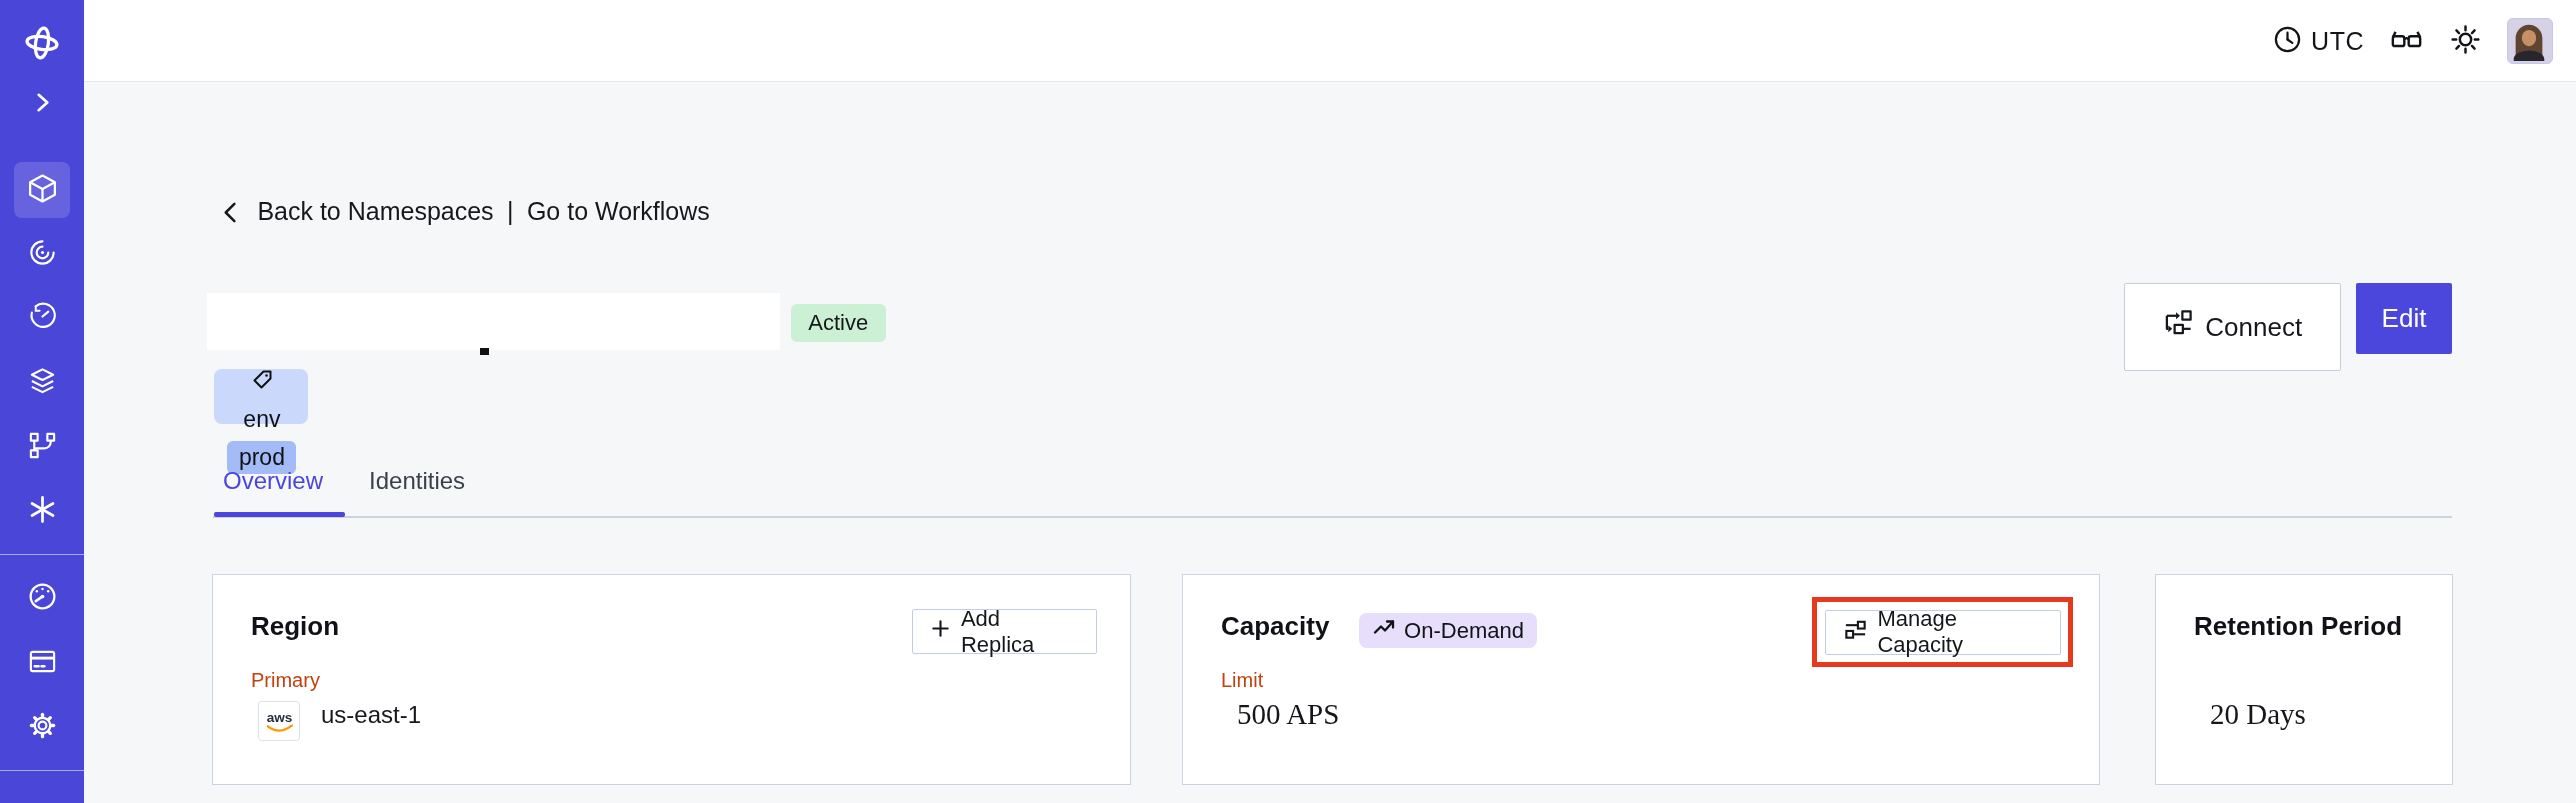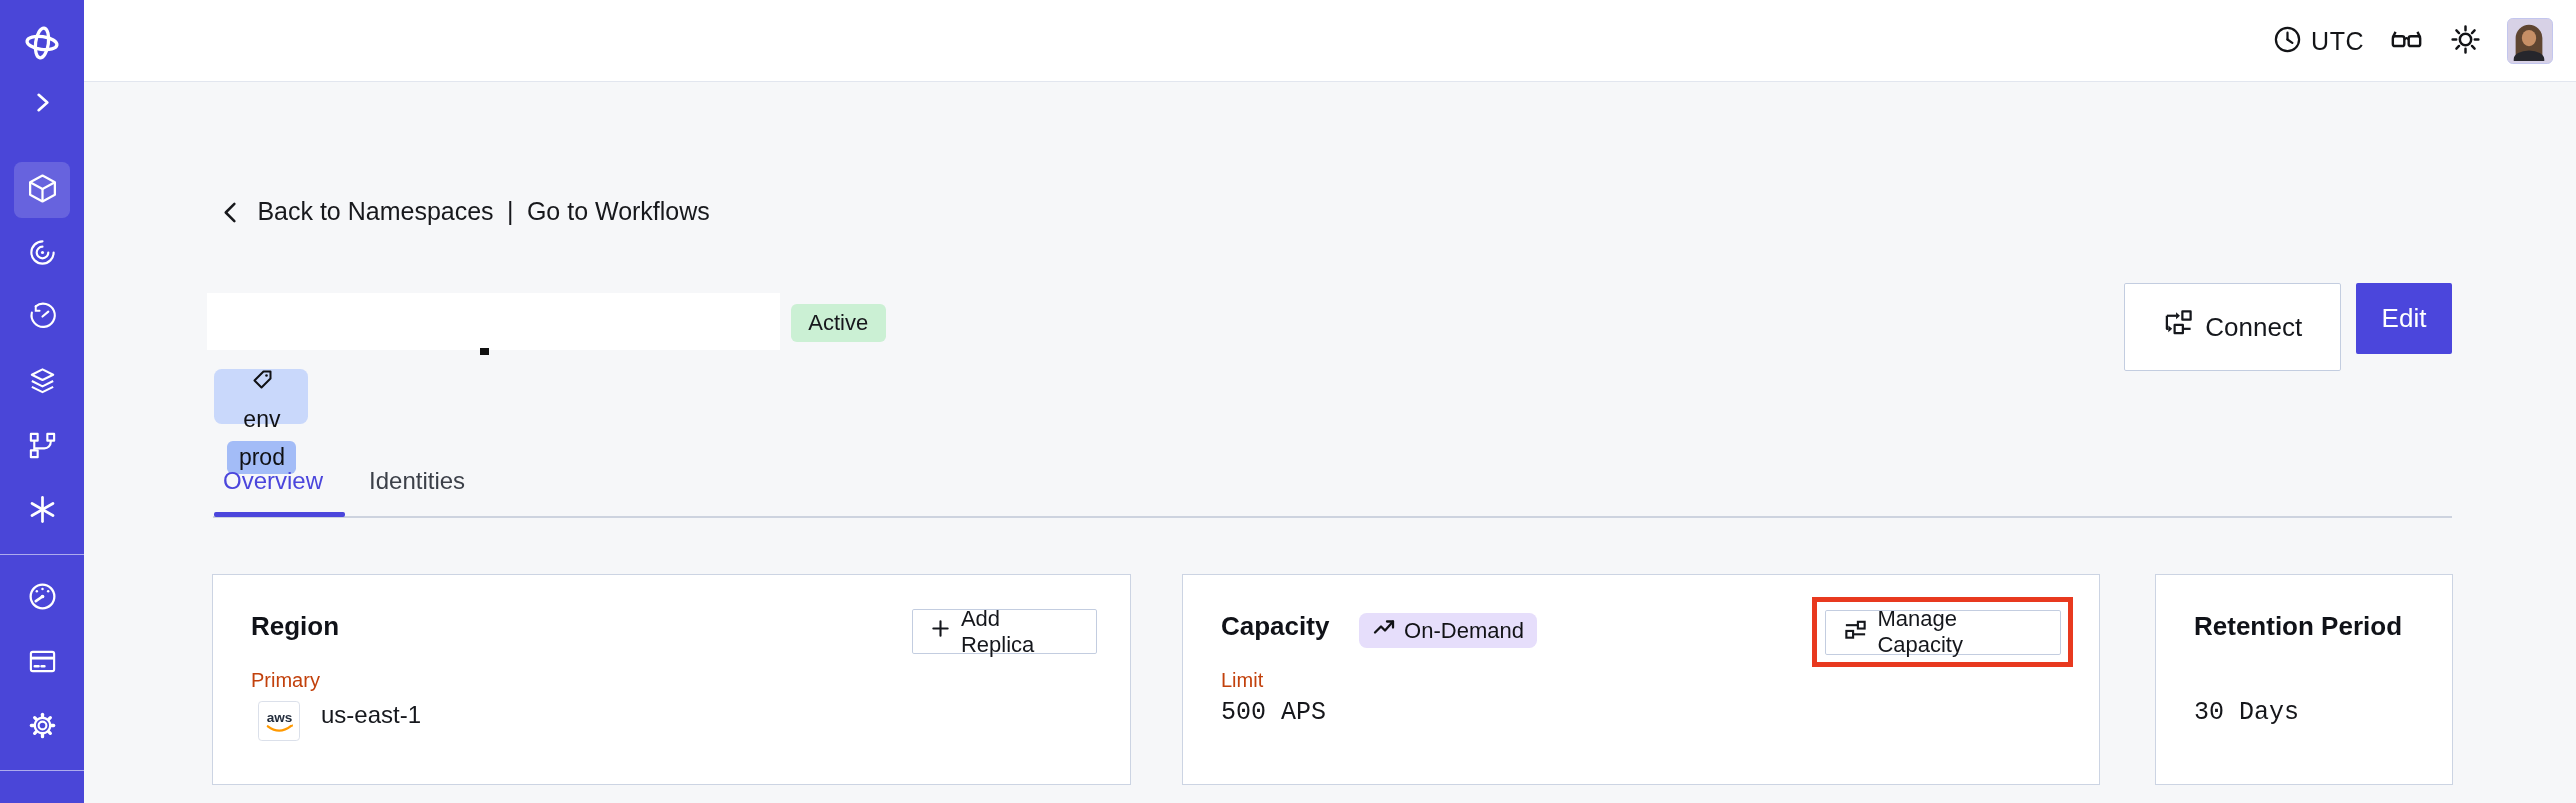--- a/index.html
+++ b/index.html
@@ -52,21 +52,21 @@
   .tab-underline { position:absolute; left:214px; top:512px; width:131px; height:4.8px; background:#4b46dc; border-radius:1.9px; z-index:2; }
   .tab-line { position:absolute; left:213px; top:516px; width:2239px; height:1.9px; background:#cdd3df; }
 
   
   .card { position:absolute; top:574px; height:211px; background:#ffffff; border:1.4px solid #ccd4e3; }
   .card-region { left:212px; width:919px; }
   .card-capacity { left:1182px; width:918px; }
   .card-retention { left:2155px; width:298px; }
   .card-title { position:absolute; left:38px; top:35px; font-size:26px; font-weight:600; color:#101218; line-height:33px; }
   .card-label { position:absolute; left:38px; top:94px; font-size:20px; font-weight:500; color:#c2410c; }
-  .mono-value { position:absolute; left:38px; top:123px; font-size:25px; font-family:Liberation Mono, monospace; color:#15161a; }
+  .mono-value { position:absolute; left:54px; top:123px; font-size:29px; font-family:Liberation Serif, serif; color:#15161a; }
 
   .btn-sm { height:45px; padding:0 17.3px; font-size:22px; gap:9.6px; }
   .btn-add-replica { position:absolute; left:699px; top:34px; width:185px; }
   .title-row-badge { position:absolute; left:176px; top:38px; height:35px; padding:0 13.4px; display:inline-flex; align-items:center; gap:7.7px; background:#e6defb; border-radius:7.7px; font-size:22px; color:#121316; }
 
   .highlight-box { position:absolute; left:629px; top:22px; width:261px; height:70px; border:5.8px solid #e8391f; display:flex; align-items:center; justify-content:center; }
   .btn-manage { width:236px; }
 
   .region-row { position:absolute; left:37px; top:126px; display:flex; align-items:flex-start; gap:21px;margin-left:8px; }
   .aws-chip { width:42px; height:40px; background:#ffffff; border:1.4px solid #dbe0ea; border-radius:3.8px; display:flex; align-items:center; justify-content:center; }
@@ -351,17 +351,17 @@
         </span>
         <span>Manage Capacity</span>
       </div>
     </div>
     <div class="card-label">Limit</div>
     <div class="mono-value">500 APS</div>
   </div>
 
   <div class="card card-retention">
     <div class="card-title">Retention Period</div>
-    <div class="mono-value">30 Days</div>
+    <div class="mono-value">20 Days</div>
   </div>
 
 </div>
 
 
 </body></html>

